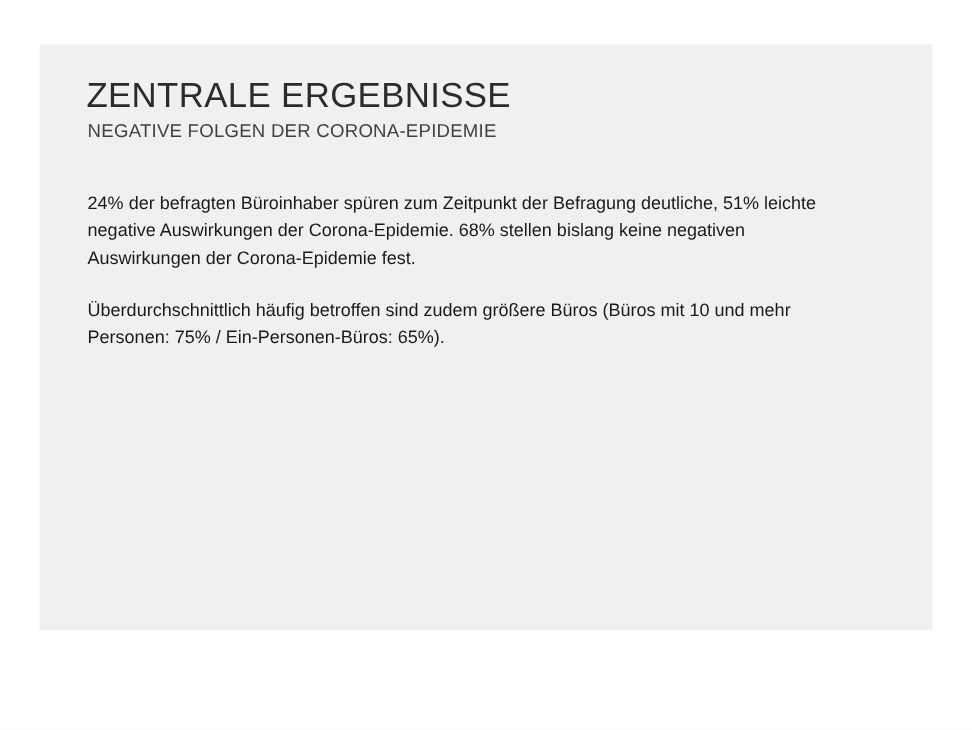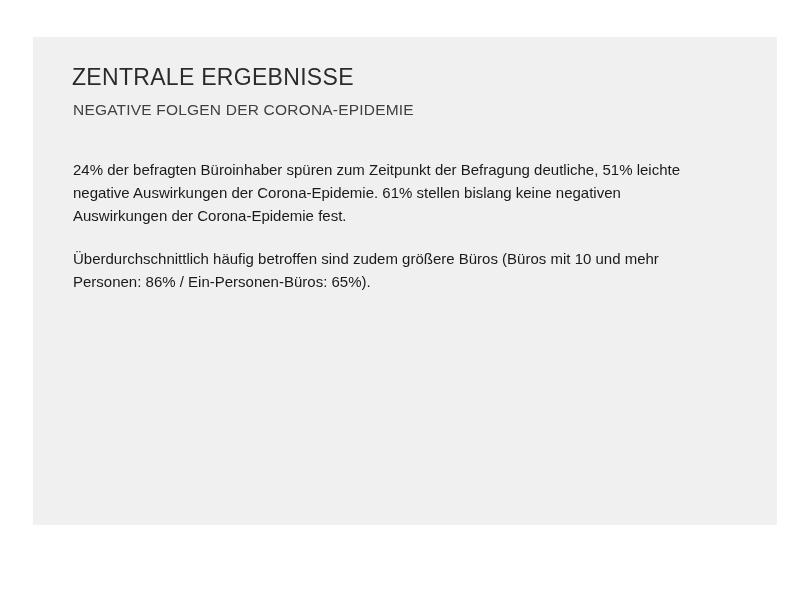--- a/index.html
+++ b/index.html
@@ -24,21 +24,21 @@
     left: 33px;
     top: 37px;
     width: 744px;
     height: 488px;
     background: #f0f0f0;
   }
   .title {
     position: absolute;
     left: 72px;
     top: 64px;
-    font-size: 23px;
+    font-size: 29px;
     color: #2b2b2b;
     letter-spacing: 0.3px;
     font-weight: normal;
     white-space: nowrap;
   }
   .subtitle {
     position: absolute;
     left: 73px;
     top: 101px;
     font-size: 15.5px;
@@ -76,22 +76,22 @@
 
 <div class="slide">
 
   <div class="content-panel"></div>
 
   <div class="title">ZENTRALE ERGEBNISSE</div>
 
   <div class="subtitle">NEGATIVE FOLGEN DER CORONA-EPIDEMIE</div>
 
   <div class="body-text">
-    <p>24% der befragten Büroinhaber spüren zum Zeitpunkt der Befragung deutliche, 51% leichte negative Auswirkungen der Corona-Epidemie. 61% stellen bislang keine negativen Auswirkungen der Corona-Epidemie fest.</p>
-    <p>Überdurchschnittlich häufig betroffen sind zudem größere Büros (Büros mit 10 und mehr Personen: 86% / Ein-Personen-Büros: 65%).</p>
+    <p>24% der befragten Büroinhaber spüren zum Zeitpunkt der Befragung deutliche, 51% leichte negative Auswirkungen der Corona-Epidemie. 68% stellen bislang keine negativen Auswirkungen der Corona-Epidemie fest.</p>
+    <p>Überdurchschnittlich häufig betroffen sind zudem größere Büros (Büros mit 10 und mehr Personen: 75% / Ein-Personen-Büros: 65%).</p>
   </div>
 
   <div class="footer">
 
     
 
     
 
     
 

